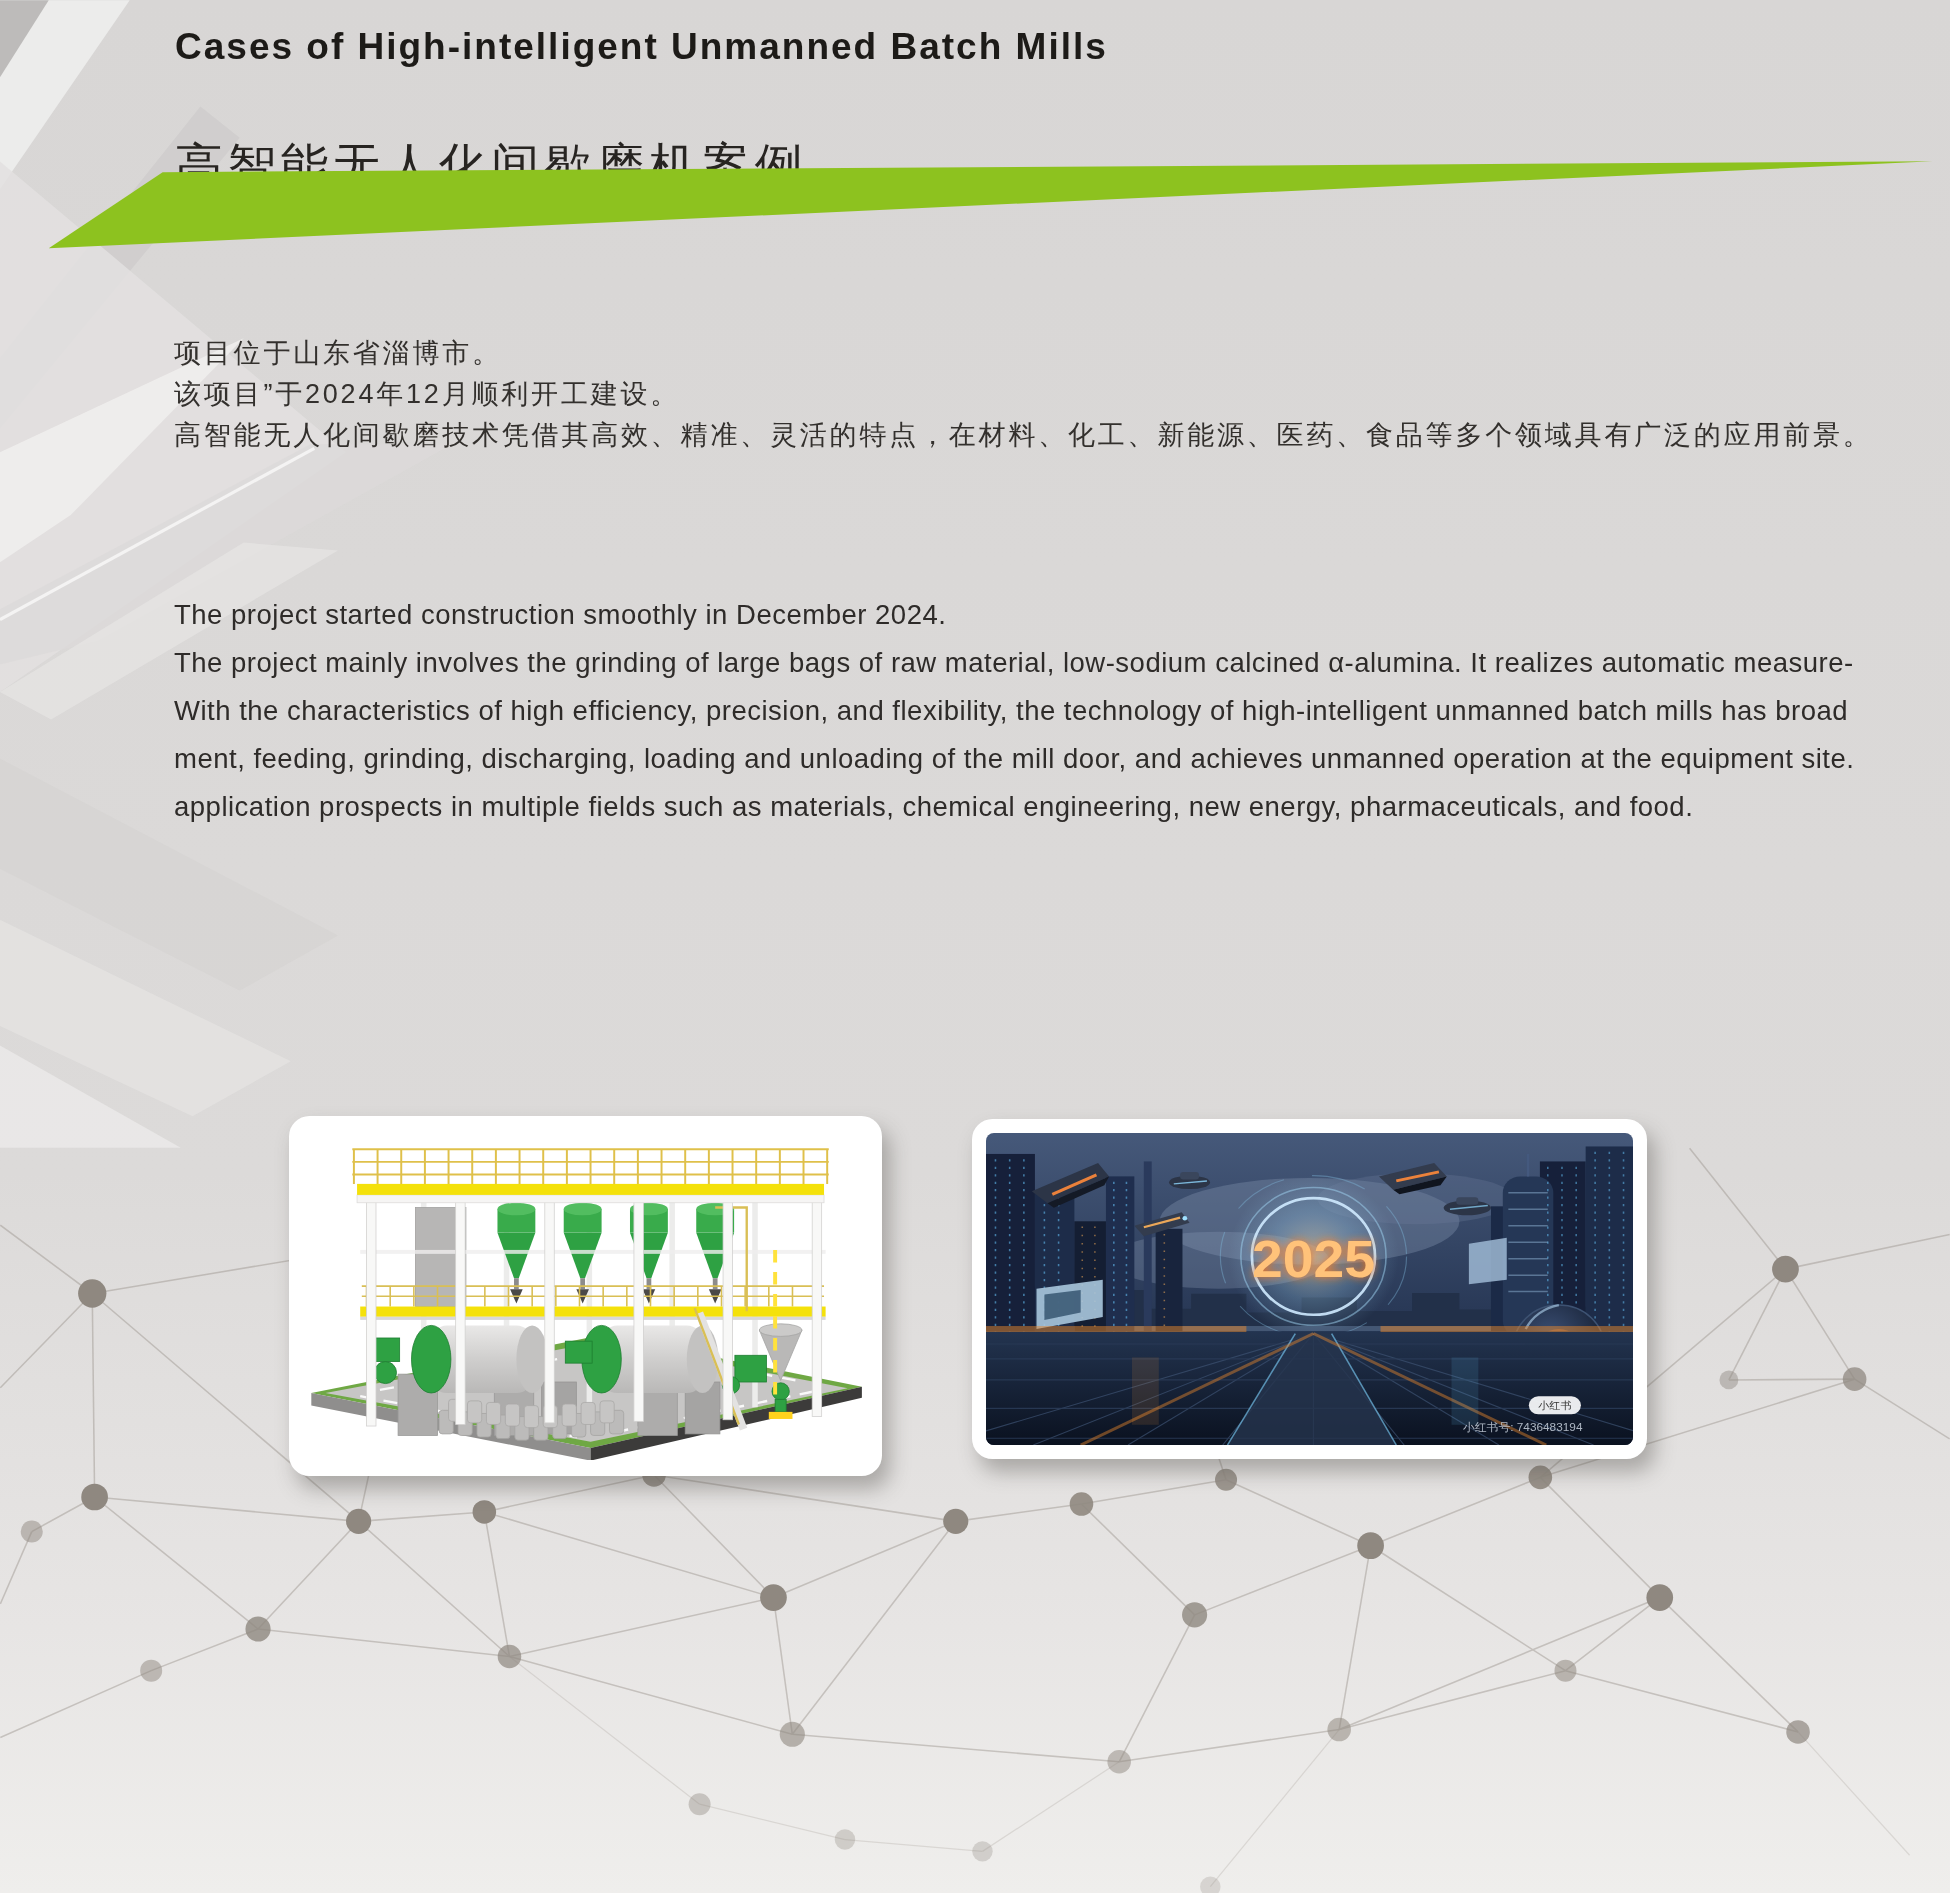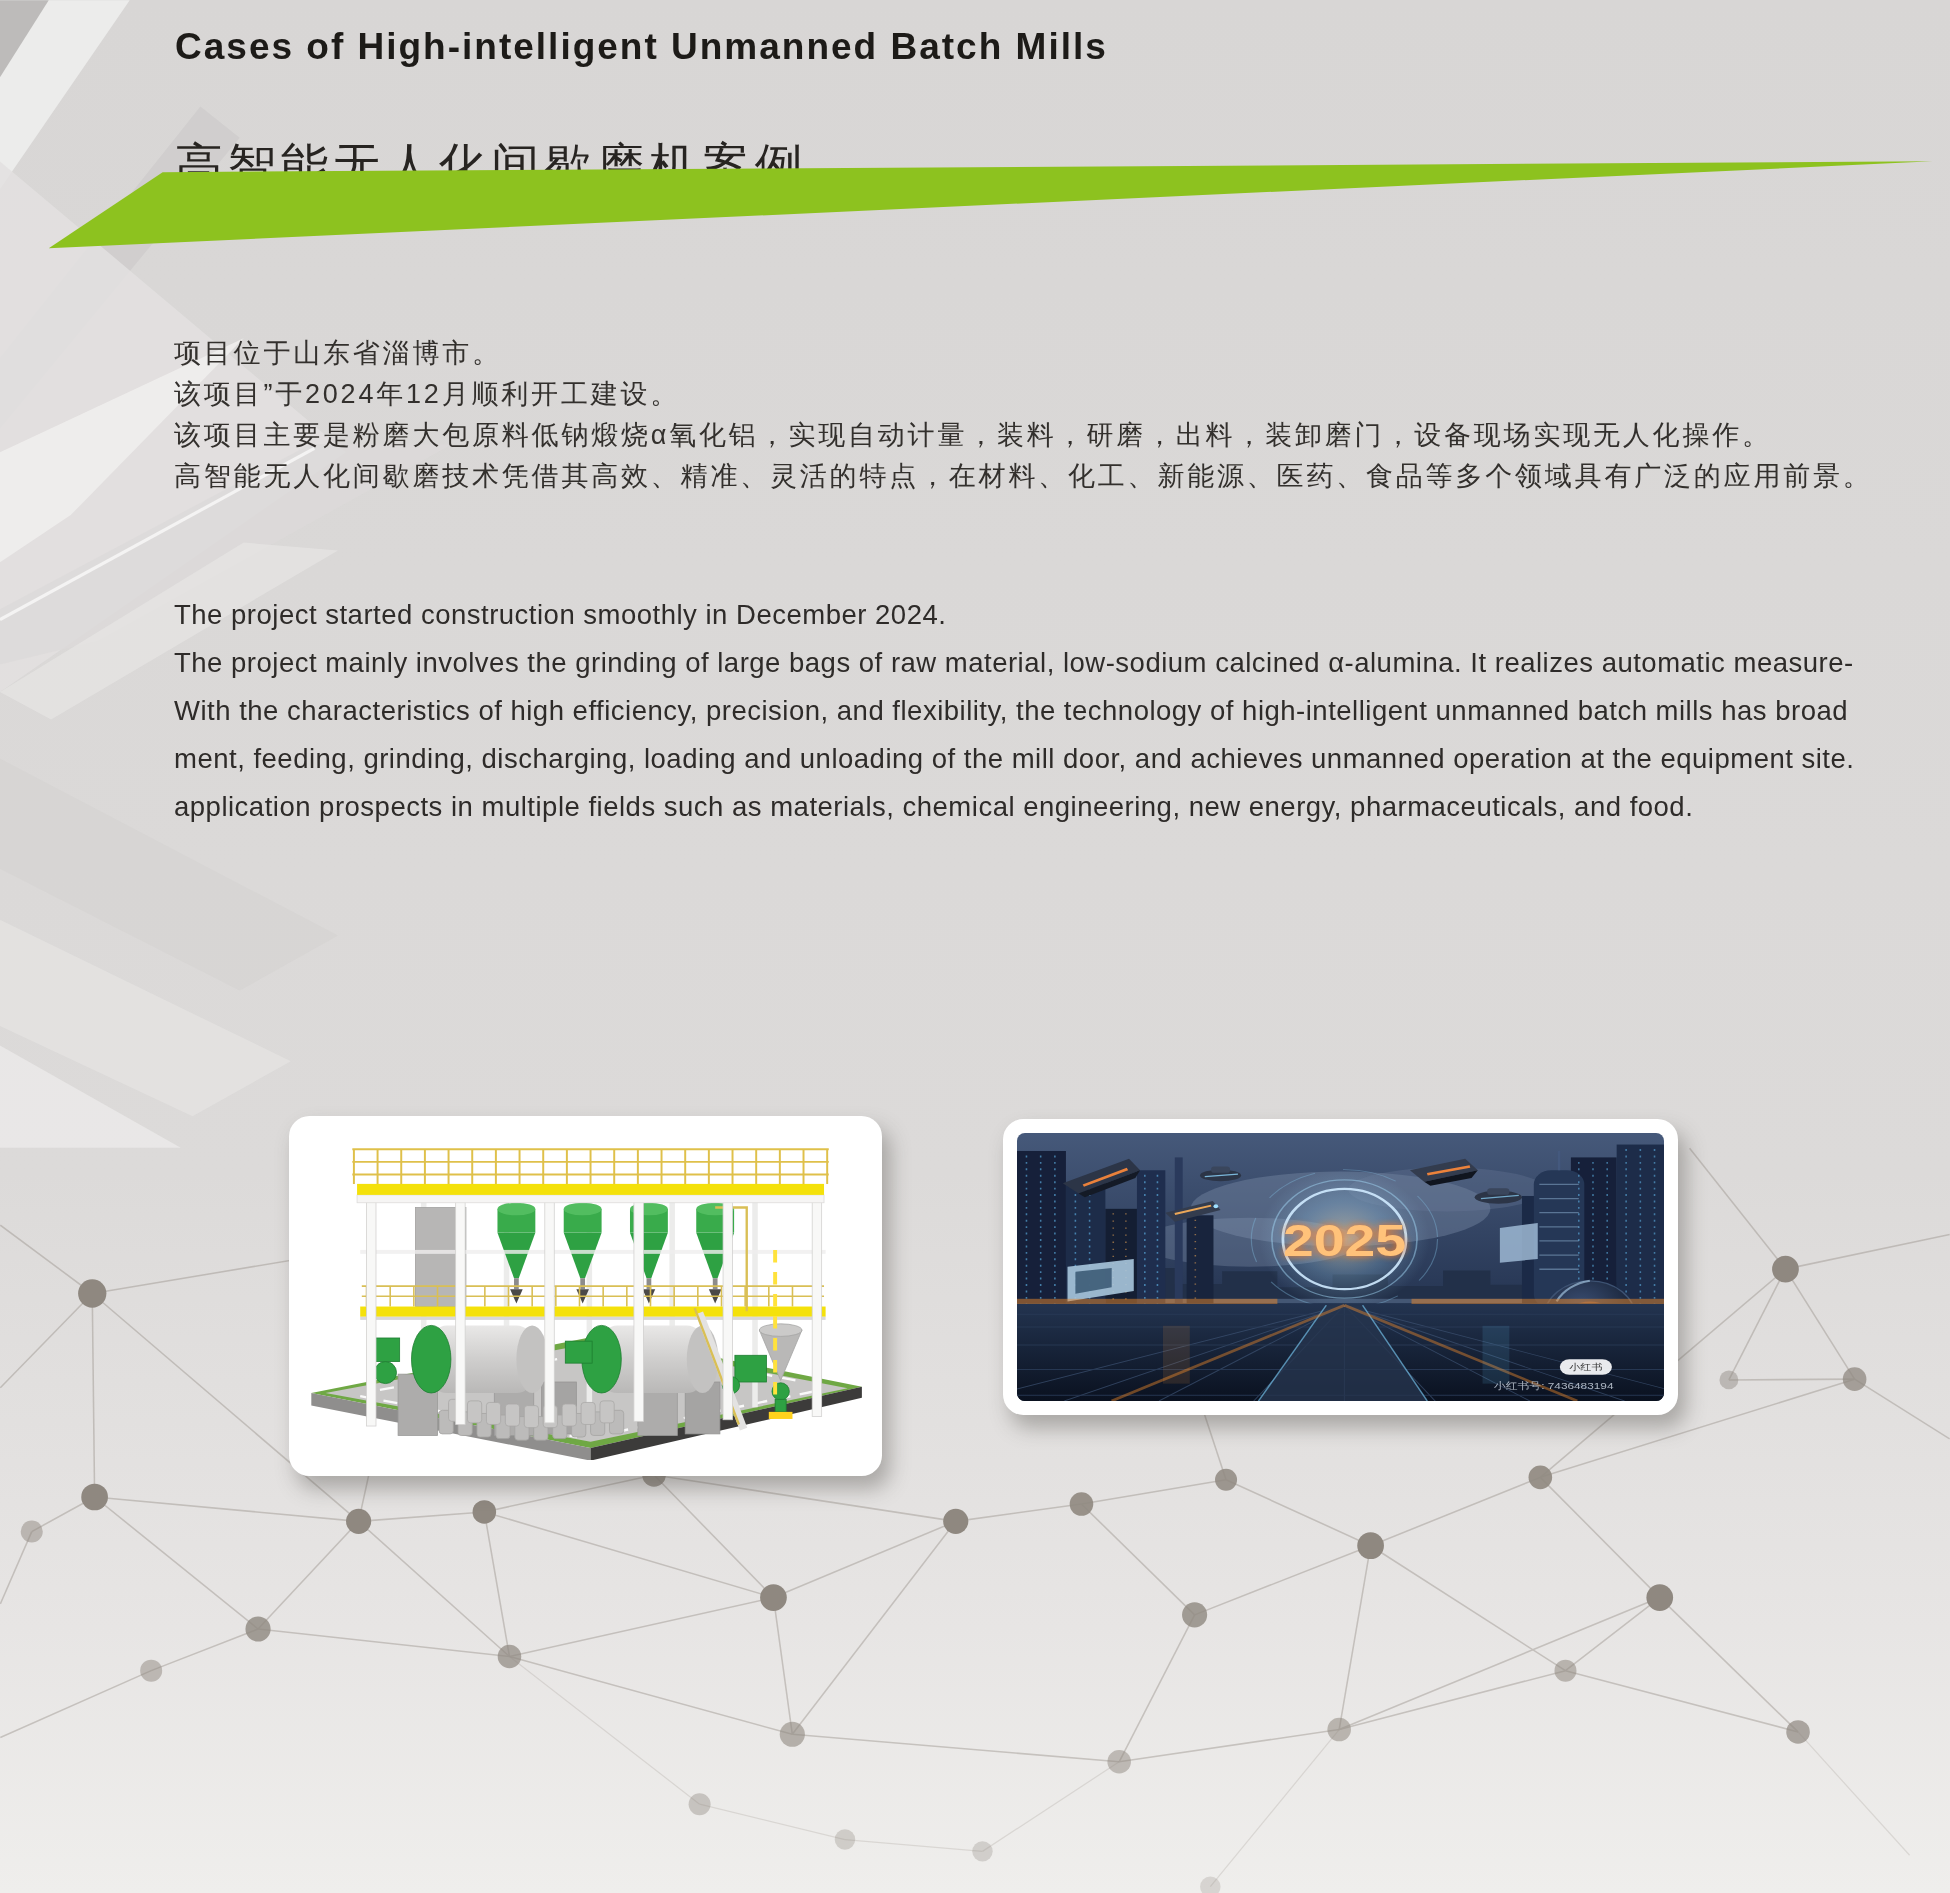--- a/index.html
+++ b/index.html
@@ -25,21 +25,21 @@
   }
   .para{position:absolute;left:174px;color:#33302d;}
   .para-zh{top:333px;font-size:27px;letter-spacing:2.8px;line-height:41px;font-weight:500;}
   .para-en{top:591px;font-size:27.5px;letter-spacing:0.5px;line-height:48px;color:#2e2b29;}
   .para div{white-space:nowrap;}
   .card{
     position:absolute;background:#ffffff;border-radius:20.4px;
     box-shadow:7.9px 12.6px 20.4px rgba(80,75,70,.38);
   }
   .card-left{left:289px;top:1116px;width:593px;height:360px;padding:15.7px;box-sizing:border-box;}
-  .card-right{left:1003px;top:1119px;width:675px;height:296px;padding:14px;box-sizing:border-box;}
+  .card-right{left:972px;top:1119px;width:675px;height:340px;padding:14px;box-sizing:border-box;}
   .card svg{display:block;width:100%;height:100%;border-radius:7.9px;}
 </style>
 </head>
 <body>
 
 <div class="page">
 
   <svg class="deco" style="left:0;top:0" width="613" height="1148" viewBox="0 0 780 1460">
     <polygon points="0,0 165,0 0,240" fill="#ececeb"></polygon>
     <polygon points="0,0 62,0 0,98" fill="#bdbbba"></polygon>
@@ -150,21 +150,20 @@
     </g>
   </svg>
 
   <h1 class="title-zh">高智能无人化间歇磨机案例</h1>
   <div class="banner"></div>
   <div class="banner-text">Cases of High-intelligent Unmanned Batch Mills</div>
 
   <div class="para para-zh">
     <div>项目位于山东省淄博市。</div>
     <div>该项目”于2024年12月顺利开工建设。</div>
-    <div>该项目主要是粉磨大包原料低钠煅烧α氧化铝，实现自动计量，装料，研磨，出料，装卸磨门，设备现场实现无人化操作。</div>
     <div>高智能无人化间歇磨技术凭借其高效、精准、灵活的特点，在材料、化工、新能源、医药、食品等多个领域具有广泛的应用前景。</div>
   </div>
 
   <div class="para para-en">
     <div>The project started construction smoothly in December 2024.</div>
     <div>The project mainly involves the grinding of large bags of raw material, low-sodium calcined α-alumina. It realizes automatic measure-</div>
     <div>With the characteristics of high efficiency, precision, and flexibility, the technology of high-intelligent unmanned batch mills has broad</div>
     <div>ment, feeding, grinding, discharging, loading and unloading of the mill door, and achieves unmanned operation at the equipment site.</div>
     <div>application prospects in multiple fields such as materials, chemical engineering, new energy, pharmaceuticals, and food.</div>
   </div>

